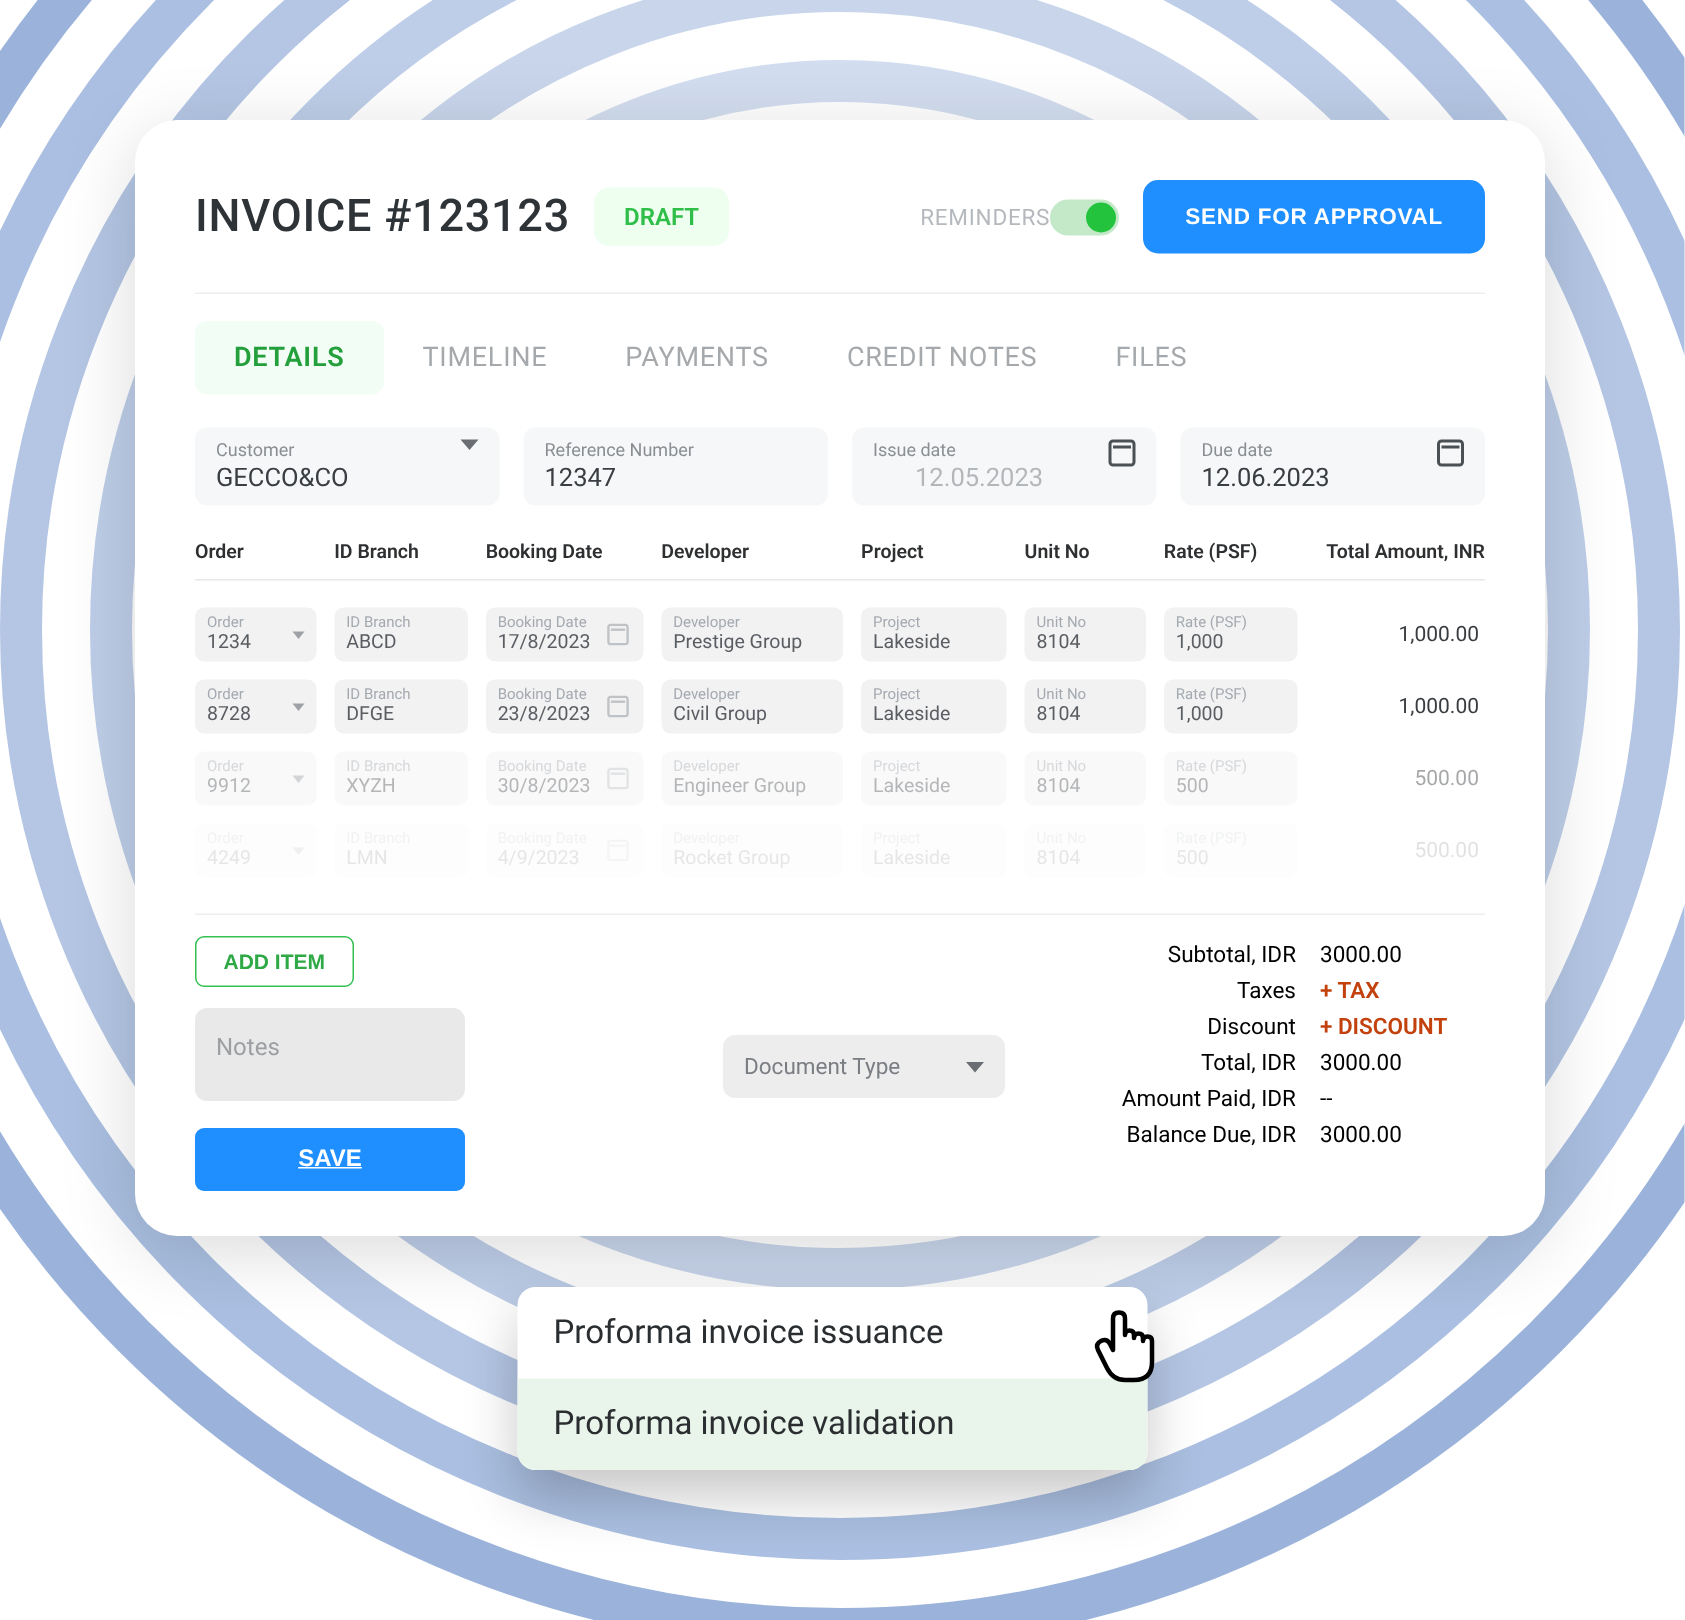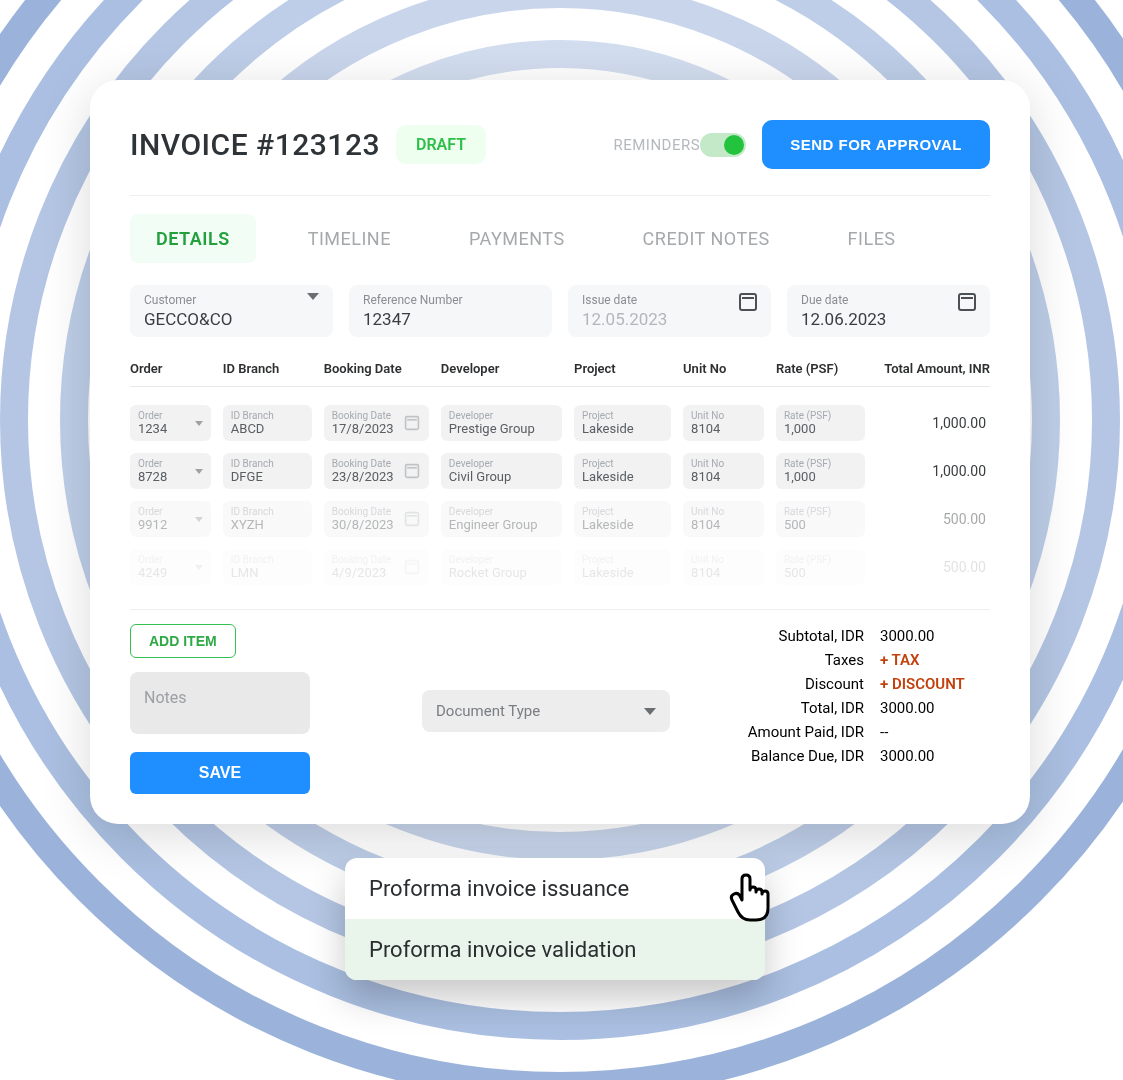--- a/index.html
+++ b/index.html
@@ -55,37 +55,37 @@
     position: absolute; right: 2px; top: 2px; width: 20px; height: 20px;
     background: #23c33d; border-radius: 50%;
   }
   .approve-btn {
     background: #1f8fff; color: #fff; font-weight: 600; border: none;
     padding: 16px 28px; border-radius: 10px; font-size: 15px; letter-spacing: .5px;
   }
   .divider { height: 1px; background: #edeef0; margin: 26px 0 18px 0; }
 
   
-  .tabs { display: flex; gap: 26px; }
+  .tabs { display: flex; }
   .tab {
     padding: 14px 26px; color: #a6a9ac; font-size: 18px; letter-spacing: .5px;
     border-radius: 8px;
   }
   .tab.active { background: #f2fdf5; color: #23a03c; font-weight: 600; }
 
   
   .top-inputs { display: flex; gap: 16px; margin-top: 22px; }
   .fbox {
     background: #f6f7f8; border-radius: 8px; padding: 8px 14px; flex: 1;
     display: flex; justify-content: space-between;
   }
   .fbox .col { display: flex; flex-direction: column; }
   .fbox .lbl { font-size: 12px; color: #8a8e92; }
   .fbox .val { font-size: 17px; color: #3a3e42; margin-top: 2px; }
-  .fbox.muted .val { color: #b4b7ba; }
+  .fbox.muted .val { color: #b4b7ba; margin-left: 28px; }
 
   .chev { width: 0; height: 0; border-left: 6px solid transparent; border-right: 6px solid transparent; border-top: 7px solid #6a6e72; }
   .cal-ic { width: 18px; height: 18px; position: relative; }
   .cal-ic::before {
     content: ""; position: absolute; inset: 0; border: 2px solid #4b5055; border-radius: 3px;
   }
   .cal-ic::after {
     content: ""; position: absolute; left: 3px; right: 3px; top: 4px; height: 2px; background: #4b5055;
   }
   .cal-ic.muted::before { border-color: #c0c3c6; }
@@ -134,23 +134,24 @@
     padding: 8px 18px; border-radius: 6px; font-weight: 600; font-size: 14px;
   }
   .notes-box {
     background: #e9e9ea; border-radius: 8px; padding: 16px 14px; margin-top: 14px;
     color: #9da0a3; font-size: 16px; height: 62px; width: 180px;
   }
   .save-btn {
     margin-top: 18px; background: #1f8fff; color: #fff; border: none;
     padding: 12px 20px; border-radius: 6px; font-weight: 600; font-size: 16px;
     width: 180px;
+    text-decoration: underline;
   }
   .doctype-box {
-    background: #ededee; border-radius: 8px; padding: 12px 14px; width: 248px;
+    background: #ededee; border-radius: 8px; padding: 12px 14px; width: 188px;
     display: flex; align-items: center; justify-content: space-between;
     margin-top: 66px;
   }
   .doctype-box .lbl { color: #7a7e82; font-size: 15px; }
 
   .totals { margin-left: auto; width: 300px; font-size: 15px; }
   .trow { display: flex; justify-content: flex-end; gap: 16px; padding: 3px 0; }
   .trow .tl { font-weight: 400; text-align: right; flex: 1; }
   .trow .tv { width: 110px; text-align: left; }
   .trow .tv.link { color: #c2410c; font-weight: 600; }

